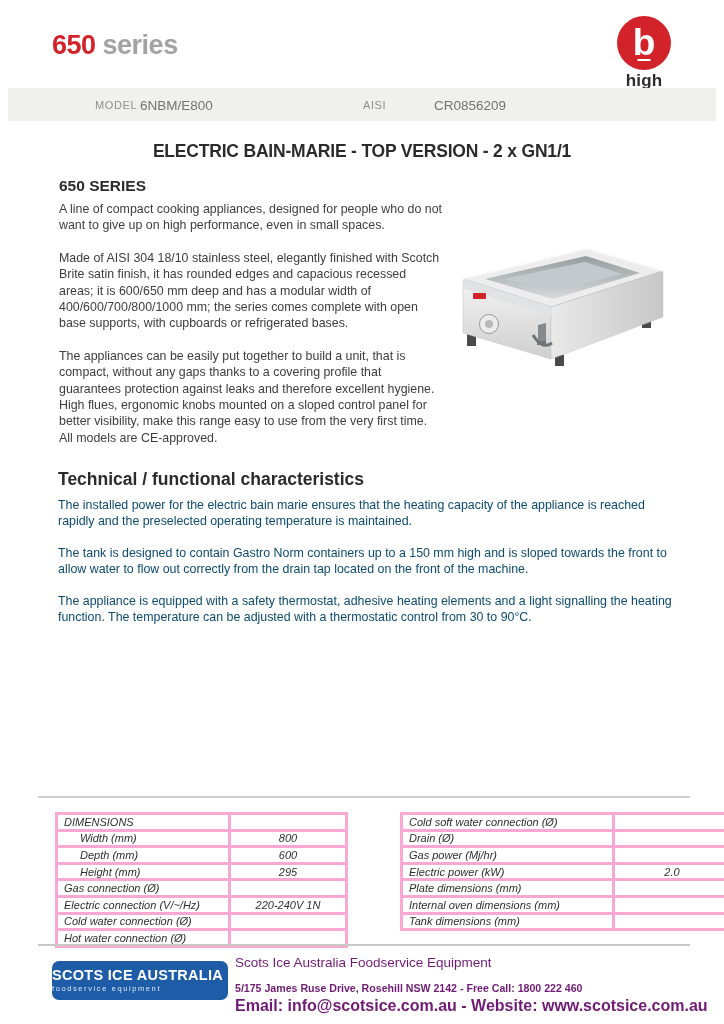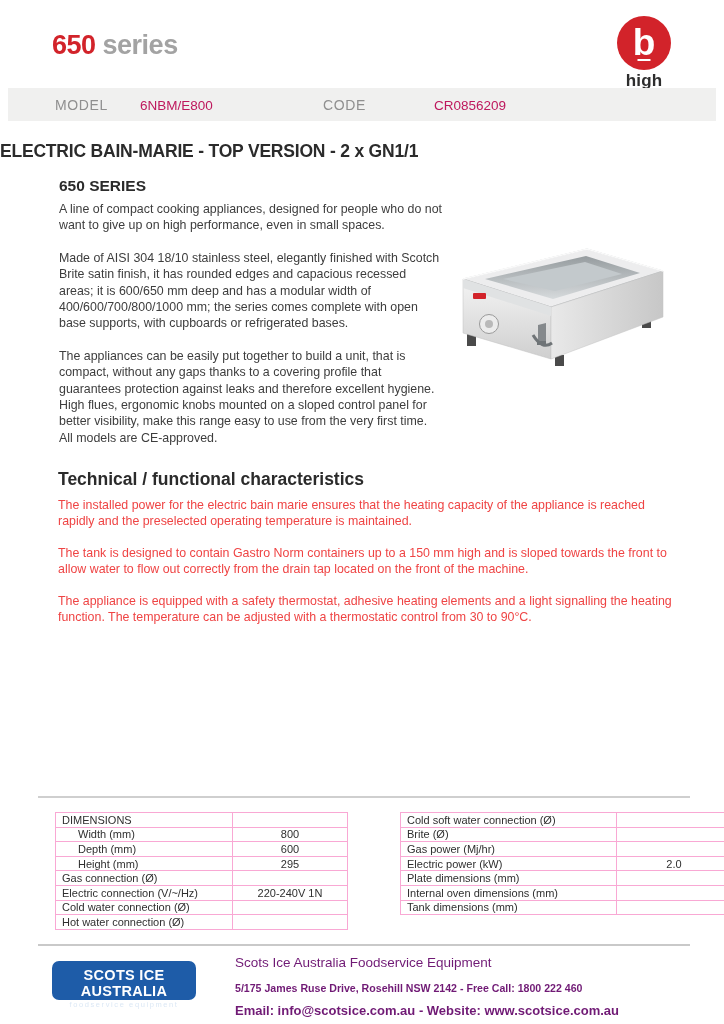--- a/index.html
+++ b/index.html
@@ -13,55 +13,55 @@
   .series-word{color:#a3a3a3;}
   .brand{position:absolute;left:612px;top:16px;width:64px;text-align:center;}
   .brand-circle{position:relative;width:54px;height:54px;border-radius:50%;background:var(--accent-red,#d2232a);
     color:#fff;margin:0 auto;}
   .brand-letter{position:absolute;left:0;right:0;top:3px;font-size:37px;font-weight:bold;line-height:48px;}
   .brand-dash{position:absolute;left:50%;transform:translateX(-50%);bottom:9px;width:13px;height:2.5px;background:#fff;}
   .brand-name{font-size:17px;color:#2d2d2d;margin-top:1px;font-weight:600;letter-spacing:0.2px;}
   
   .model-bar{position:absolute;top:88px;left:8px;right:8px;height:33px;background:var(--bar-gray,#f0f0ef);}
   .model-bar span{position:absolute;top:50%;transform:translateY(-50%);white-space:nowrap;}
-  .bar-label{color:#8f8f8f;font-size:14px;letter-spacing:0.6px;}
-  .bar-value{color:#be185d;font-size:13.5px;}
+  .bar-label{color:#8f8f8f;font-size:11px;letter-spacing:0.6px;margin-left:40px;}
+  .bar-value{color:#737373;font-size:13.5px;}
   .model-label{left:47px;} .model-value{left:132px;} .code-label{left:315px;} .code-value{left:426px;}
   
-  .doc-title{position:absolute;top:141px;left:0;width:100%;text-align:left;font-size:17.5px;font-weight:bold;
+  .doc-title{position:absolute;top:141px;left:0;width:100%;text-align:center;font-size:17.5px;font-weight:bold;
     color:#2b2b2b;letter-spacing:-0.2px;}
   
   .intro-heading{position:absolute;top:177px;left:59px;font-size:15.5px;font-weight:bold;color:#2b2b2b;}
   .intro-paragraphs{position:absolute;top:201px;left:59px;width:384px;font-size:12.4px;line-height:16.4px;color:#3d3d3d;}
   .intro-paragraphs p{margin:0 0 16px 0;}
   .product-figure{position:absolute;left:437px;top:229px;width:230px;height:142px;}
   
   .tech-heading{position:absolute;top:469px;left:58px;font-size:17.5px;font-weight:bold;color:#2b2b2b;}
-  .tech-paragraphs{position:absolute;top:497px;left:58px;width:616px;font-size:12.4px;line-height:16.4px;color:#ef4444;}
+  .tech-paragraphs{position:absolute;top:497px;left:58px;width:616px;font-size:12.4px;line-height:16.4px;color:#0c4a6e;}
   .tech-paragraphs p{margin:0 0 15px 0;}
   
   .pre-table-rule{position:absolute;top:796px;left:38px;width:652px;height:2px;background:#cfcfcf;}
   .bottom-rule{position:absolute;top:944px;left:38px;width:652px;height:2px;background:#c9c9c9;}
   
   table.spec-table{position:absolute;top:812px;border-collapse:collapse;table-layout:fixed;}
   table.spec-table.left{left:55px;width:293px;}
   table.spec-table.right{left:400px;width:332px;}
-  .spec-table td{border:1px solid #f9a8d4;height:13.6px;font-size:11px;color:#2f2f2f;overflow:hidden;white-space:nowrap;}
+  .spec-table td{border:3px solid #f9a8d4;height:13.6px;font-size:11px;color:#2f2f2f;overflow:hidden;white-space:nowrap;font-style:italic;}
   .spec-table td.label{padding:0 2px 0 6px;}
   .spec-table tr.indent td.label{padding-left:22px;}
   .spec-table td.value{width:114px;text-align:center;padding:0;}
   
-  .footer-logo{position:absolute;left:52px;top:961px;width:144px;height:39px;background:var(--brand-blue,#1e5ca8);
-    border-radius:7px;color:#fff;text-align:center;}
+  .footer-logo{position:absolute;left:52px;top:961px;width:176px;height:39px;background:var(--brand-blue,#1e5ca8);
+    border-radius:7px;color:#fff;text-align:left;}
   .footer-logo-line1{font-size:14.5px;font-weight:bold;letter-spacing:0.3px;margin-top:6px;}
   .footer-logo-line2{font-size:7.5px;letter-spacing:1.6px;margin-top:1px;color:#dce8f5;}
   .footer-text{position:absolute;left:235px;top:955px;color:#701a75;}
   .footer-company{font-size:13.5px;}
   .footer-address{font-size:10.6px;font-weight:bold;margin-top:12px;}
-  .footer-contact{font-size:13px;font-weight:bold;margin-top:9px;}
+  .footer-contact{font-size:16px;font-weight:bold;margin-top:3px;}
 </style>
 </head>
 <body>
 
 <div class="page">
 
   <div class="series-header">
     <span class="series-number">650</span>
     <span class="series-word">series</span>
   </div>
@@ -70,21 +70,21 @@
     <div class="brand-circle">
       <div class="brand-letter">b</div>
       <div class="brand-dash"></div>
     </div>
     <div class="brand-name">high</div>
   </div>
 
   <div class="model-bar">
     <span class="bar-label model-label">MODEL</span>
     <span class="bar-value model-value">6NBM/E800</span>
-    <span class="bar-label code-label">CODE</span>
+    <span class="bar-label code-label">AISI</span>
     <span class="bar-value code-value">CR0856209</span>
   </div>
 
   <div class="doc-title">ELECTRIC BAIN-MARIE - TOP VERSION - 2 x GN1/1</div>
 
   <div class="intro-heading">650 SERIES</div>
   <div class="intro-paragraphs">
     <p>A line of compact cooking appliances, designed for people who do not want to give up on high performance, even in small spaces.</p>
     <p>Made of AISI 304 18/10 stainless steel, elegantly finished with Scotch Brite satin finish, it has rounded edges and capacious recessed areas; it is 600/650 mm deep and has a modular width of 400/600/700/800/1000 mm; the series comes complete with open base supports, with cupboards or refrigerated bases.</p>
     <p>The appliances can be easily put together to build a unit, that is compact, without any gaps thanks to a covering profile that guarantees protection against leaks and therefore excellent hygiene. High flues, ergonomic knobs mounted on a sloped control panel for better visibility, make this range easy to use from the very first time. All models are CE-approved.</p>
@@ -180,21 +180,21 @@
         </tr>
       </tbody>
   </table>
   <table class="spec-table right">
     <tbody id="spec-table-right">
         <tr>
           <td class="label">Cold soft water connection (Ø)</td>
           <td class="value"></td>
         </tr>
         <tr>
-          <td class="label">Brite (Ø)</td>
+          <td class="label">Drain (Ø)</td>
           <td class="value"></td>
         </tr>
         <tr>
           <td class="label">Gas power (Mj/hr)</td>
           <td class="value"></td>
         </tr>
         <tr>
           <td class="label">Electric power (kW)</td>
           <td class="value">2.0</td>
         </tr>

